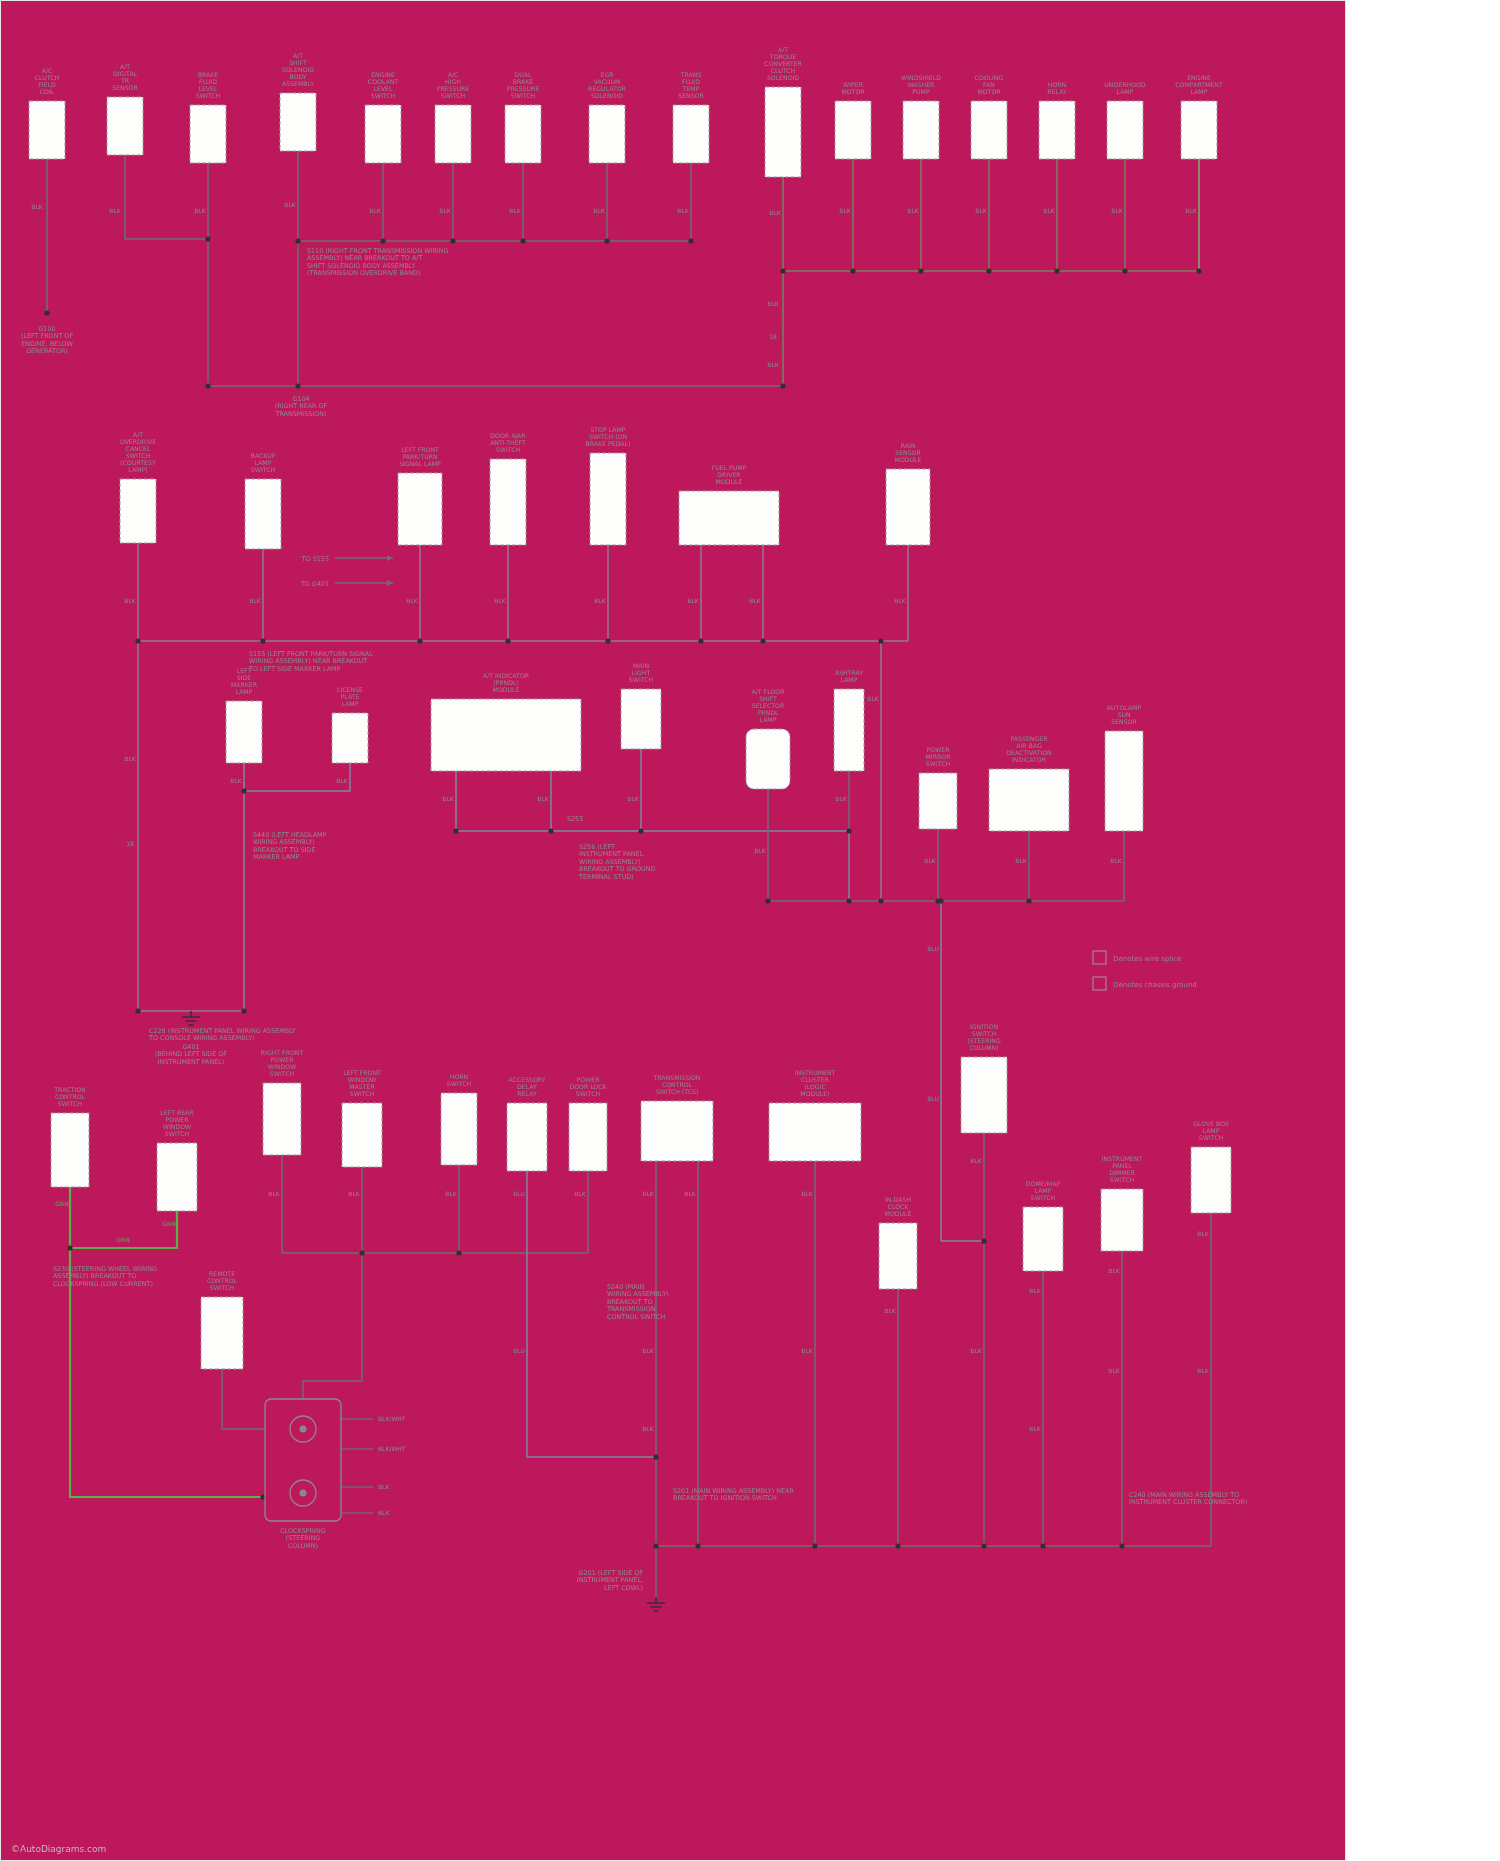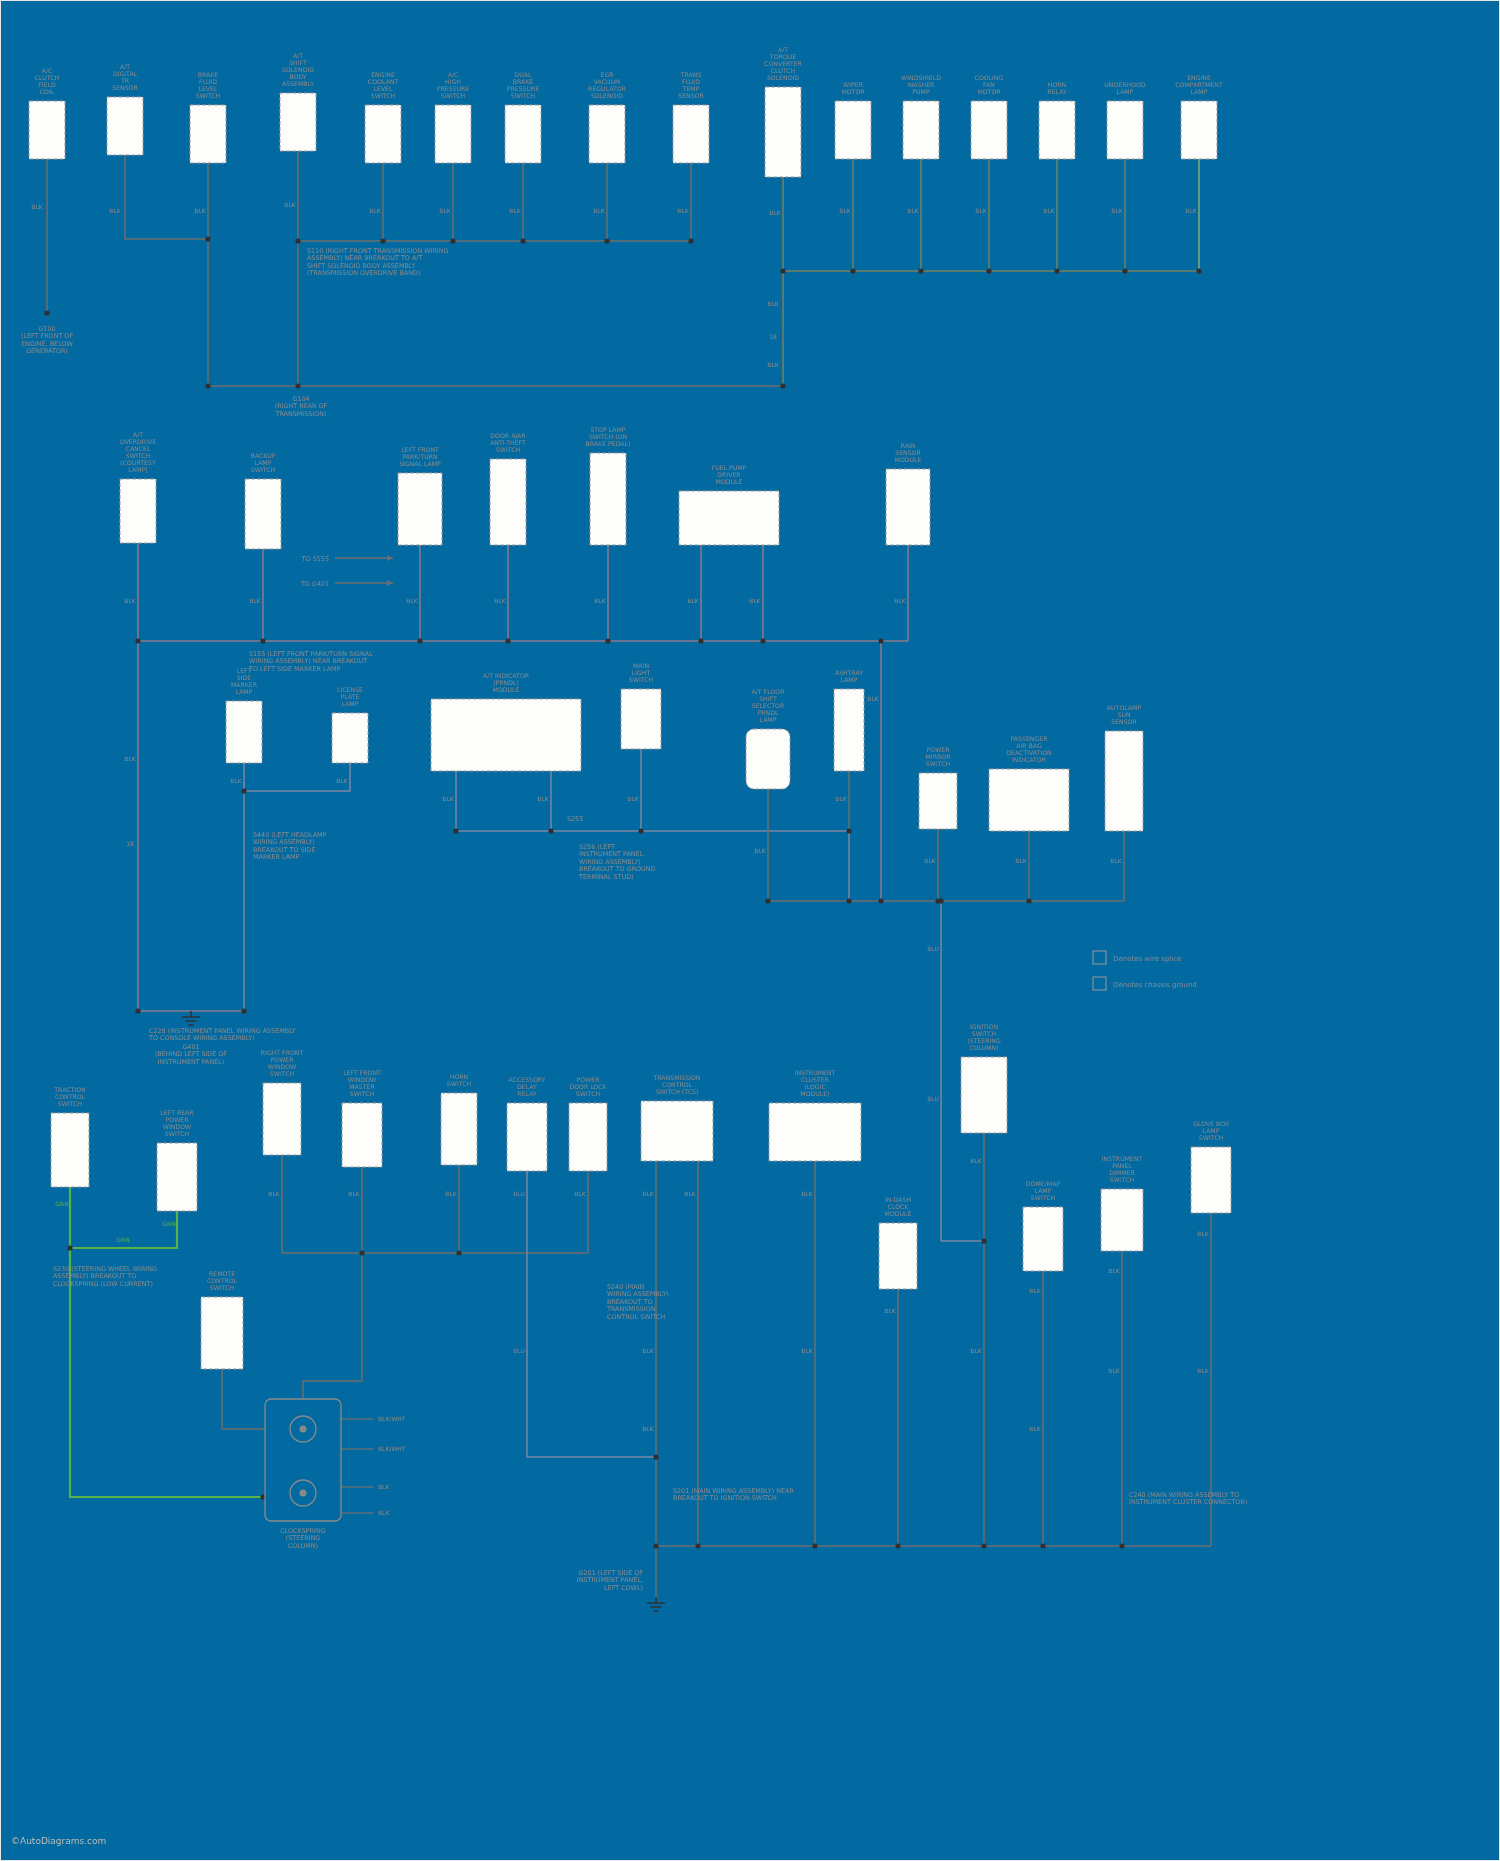--- a/index.html
+++ b/index.html
@@ -1,19 +1,19 @@
 <!DOCTYPE html>
 <html><head>
 <meta charset="utf-8">
 <style>
   html,body{margin:0;padding:0;background:#ffffff;}
-  .stage{position:relative;width:1500px;height:1861px;background:#0369a1;border:1px solid #e6e6e3;box-sizing:border-box;overflow:hidden;}
+  .stage{position:relative;width:1346px;height:1861px;background:#be185d;border:1px solid #e6e6e3;box-sizing:border-box;overflow:hidden;}
   svg{position:absolute;left:0;top:0;filter:blur(0.6px);}
   text{font-family:"DejaVu Sans",sans-serif;}
-  .watermark{position:absolute;left:10px;bottom:14px;font:9px "DejaVu Sans",sans-serif;color:#bcbcb8;}
+  .watermark{position:absolute;left:10px;bottom:6px;font:9px "DejaVu Sans",sans-serif;color:#bcbcb8;}
 </style>
 </head>
 <body>
 
 <div class="stage">
   <svg id="diag" width="1500" height="1861" viewBox="0 0 1500 1861">
       <polyline points="46,158 46,312" fill="none" stroke="#6e6e6e" stroke-width="1.5"></polyline>
       <polyline points="124,154 124,238 207,238" fill="none" stroke="#6e6e6e" stroke-width="1.5"></polyline>
       <polyline points="207,162 207,385" fill="none" stroke="#6e6e6e" stroke-width="1.5"></polyline>
       <polyline points="297,150 297,385" fill="none" stroke="#6e6e6e" stroke-width="1.5"></polyline>

